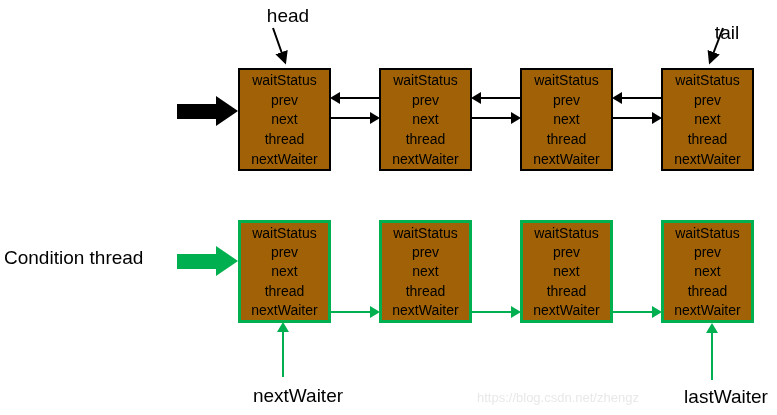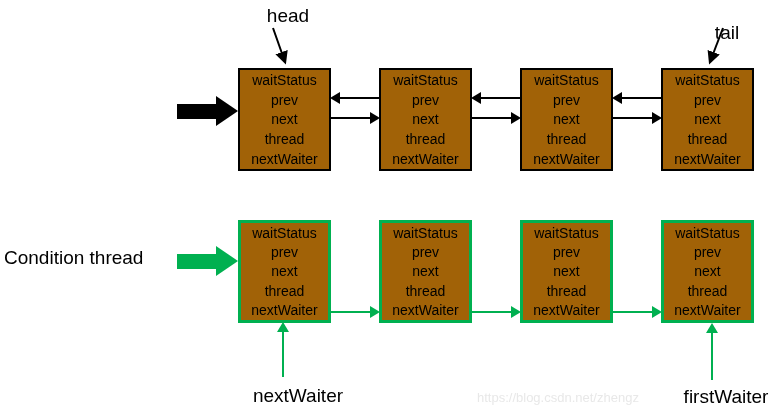--- a/index.html
+++ b/index.html
@@ -199,15 +199,15 @@
   <div class="varrow" style="left:277px; top:323px; height:54px;">
     <div class="tri"></div>
       <div class="line"></div>
   </div>
   <div class="biglabel center" style="left:298px; top:385px;">nextWaiter</div>
 
   <div class="varrow" style="left:706px; top:324px; height:56px;">
     <div class="tri"></div>
       <div class="line"></div>
   </div>
-  <div class="biglabel center" style="left:726px; top:386px;">firstWaiter</div>
+  <div class="biglabel center" style="left:726px; top:386px;">lastWaiter</div>
 
 </div>
 
 </body></html>

